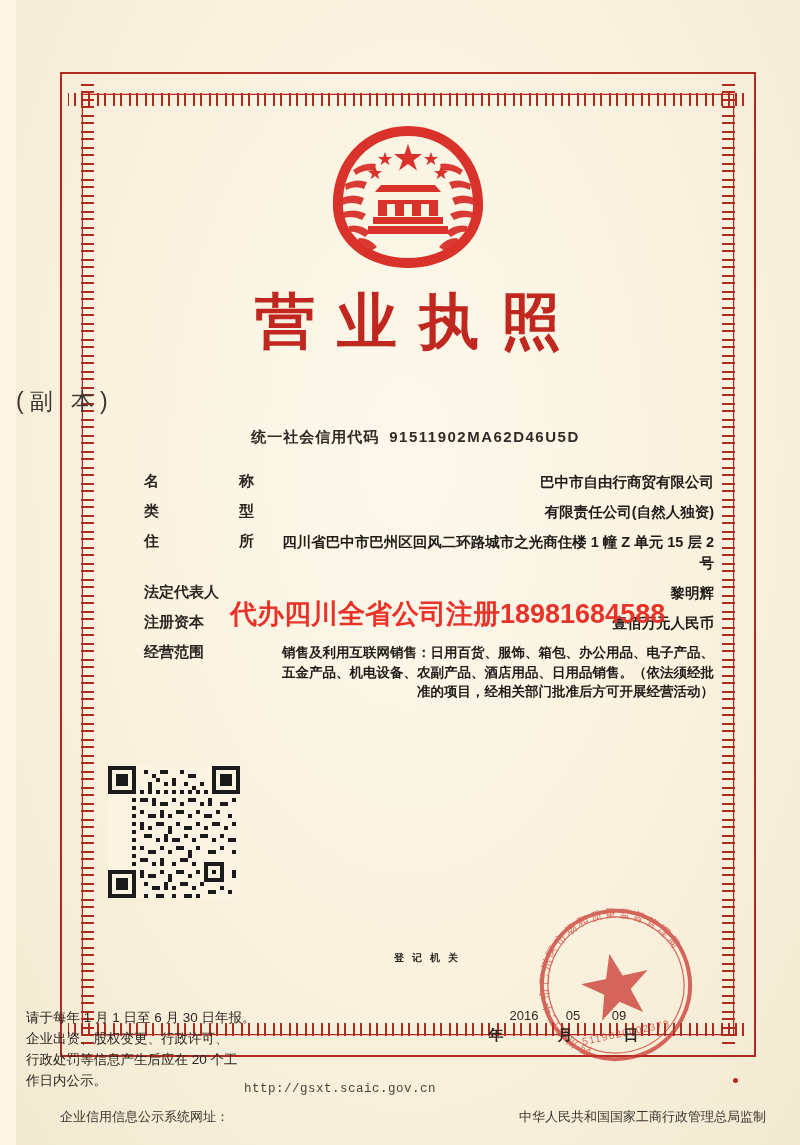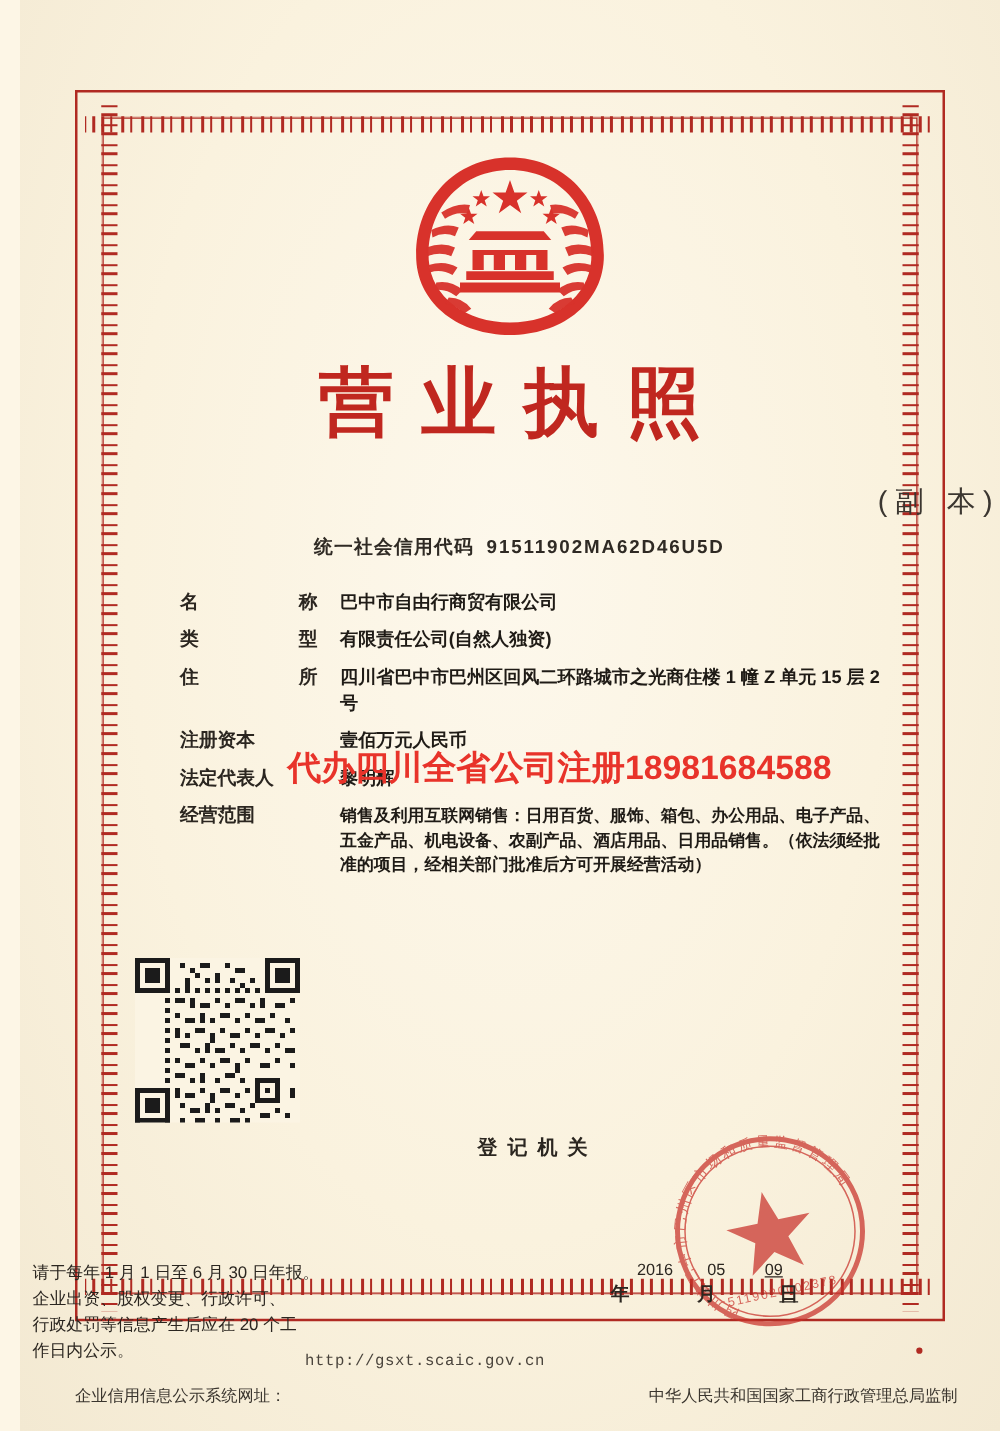--- a/index.html
+++ b/index.html
@@ -54,21 +54,21 @@
     text-align:center;
     font-family:"DejaVu Sans","Liberation Sans",sans-serif;
     font-weight:bold;
     font-size:60px;
     letter-spacing:22px;
     text-indent:22px;
     color:#c0271f;
   }
   .subtitle{
     position:absolute;left:0;right:0;top:386px;
-    text-align:right;
+    text-align:left;
     font-size:23px;
     letter-spacing:6px;
     color:#3b3630;
   }
   .credit-code{
     position:absolute;left:15px;right:0;top:428px;
     text-align:center;
     font-size:15px;
     font-weight:bold;
     letter-spacing:1px;
@@ -96,20 +96,21 @@
     letter-spacing:0;
   }
   .label span{display:inline-block;}
   .value{
     font-size:14.5px;
     color:#1f1b16;
     font-weight:bold;
     line-height:1.45;
     padding-left:18px;
     flex:1;
+    text-align:right;
   }
   .value.small{font-size:13.5px;font-weight:bold;}
   .value.range{letter-spacing:.2px;}
 
   
   .ad-text{
     position:absolute;left:214px;top:596px;
     font-size:27px;
     font-weight:bold;
     color:#e8332a;
@@ -118,43 +119,43 @@
   }
 
   
   .qr{
     position:absolute;left:92px;top:766px;
     width:132px;height:132px;
   }
 
   
   .registry{
-    position:absolute;left:0;right:0;top:908px;
+    position:absolute;left:0;right:0;top:951px;
     text-align:center;
-    font-size:16px;
+    font-size:10px;
     font-weight:bold;
     letter-spacing:8px;
     text-indent:8px;
     color:#2b2620;
     padding-left:36px;
   }
   .date-line{
     position:absolute;right:90px;top:1008px;
     width:280px;
     font-size:13px;
     color:#2b2620;
     display:flex;
     align-items:flex-end;
     justify-content:center;
     gap:0;
   }
   .date-line .d{display:inline-block;text-align:center;}
   .date-line .y{width:52px;}
   .date-line .m{width:46px;}
-  .date-line .dd{width:46px;text-decoration:underline;}
+  .date-line .dd{width:46px;}
   .date-line .u{font-size:15px;font-weight:bold;margin-left:2px;margin-right:18px;}
 
   
   .seal{
     position:absolute;left:520px;top:905px;
     width:160px;height:160px;
     transform:rotate(-12deg);
     opacity:.72;
   }
 
@@ -264,30 +265,30 @@
     <div class="row">
       <div class="label">
         <span>住</span>
         <span>所</span>
       </div>
       <div class="value">四川省巴中市巴州区回风二环路城市之光商住楼 1 幢 Z 单元 15 层 2 号</div>
     </div>
 
     <div class="row">
       <div class="label">
+        <span>法定代表人</span>
+      </div>
+      <div class="value">黎明辉</div>
+    </div>
+
+    <div class="row">
+      <div class="label">
         <span>注册资本</span>
       </div>
       <div class="value">壹佰万元人民币</div>
-    </div>
-
-    <div class="row">
-      <div class="label">
-        <span>法定代表人</span>
-      </div>
-      <div class="value">黎明辉</div>
     </div>
 
 
 
     <div class="row">
       <div class="label">
         <span>经营范围</span>
       </div>
       <div class="value small">销售及利用互联网销售：日用百货、服饰、箱包、办公用品、电子产品、五金产品、机电设备、农副产品、酒店用品、日用品销售。（依法须经批准的项目，经相关部门批准后方可开展经营活动）</div>
     </div>

